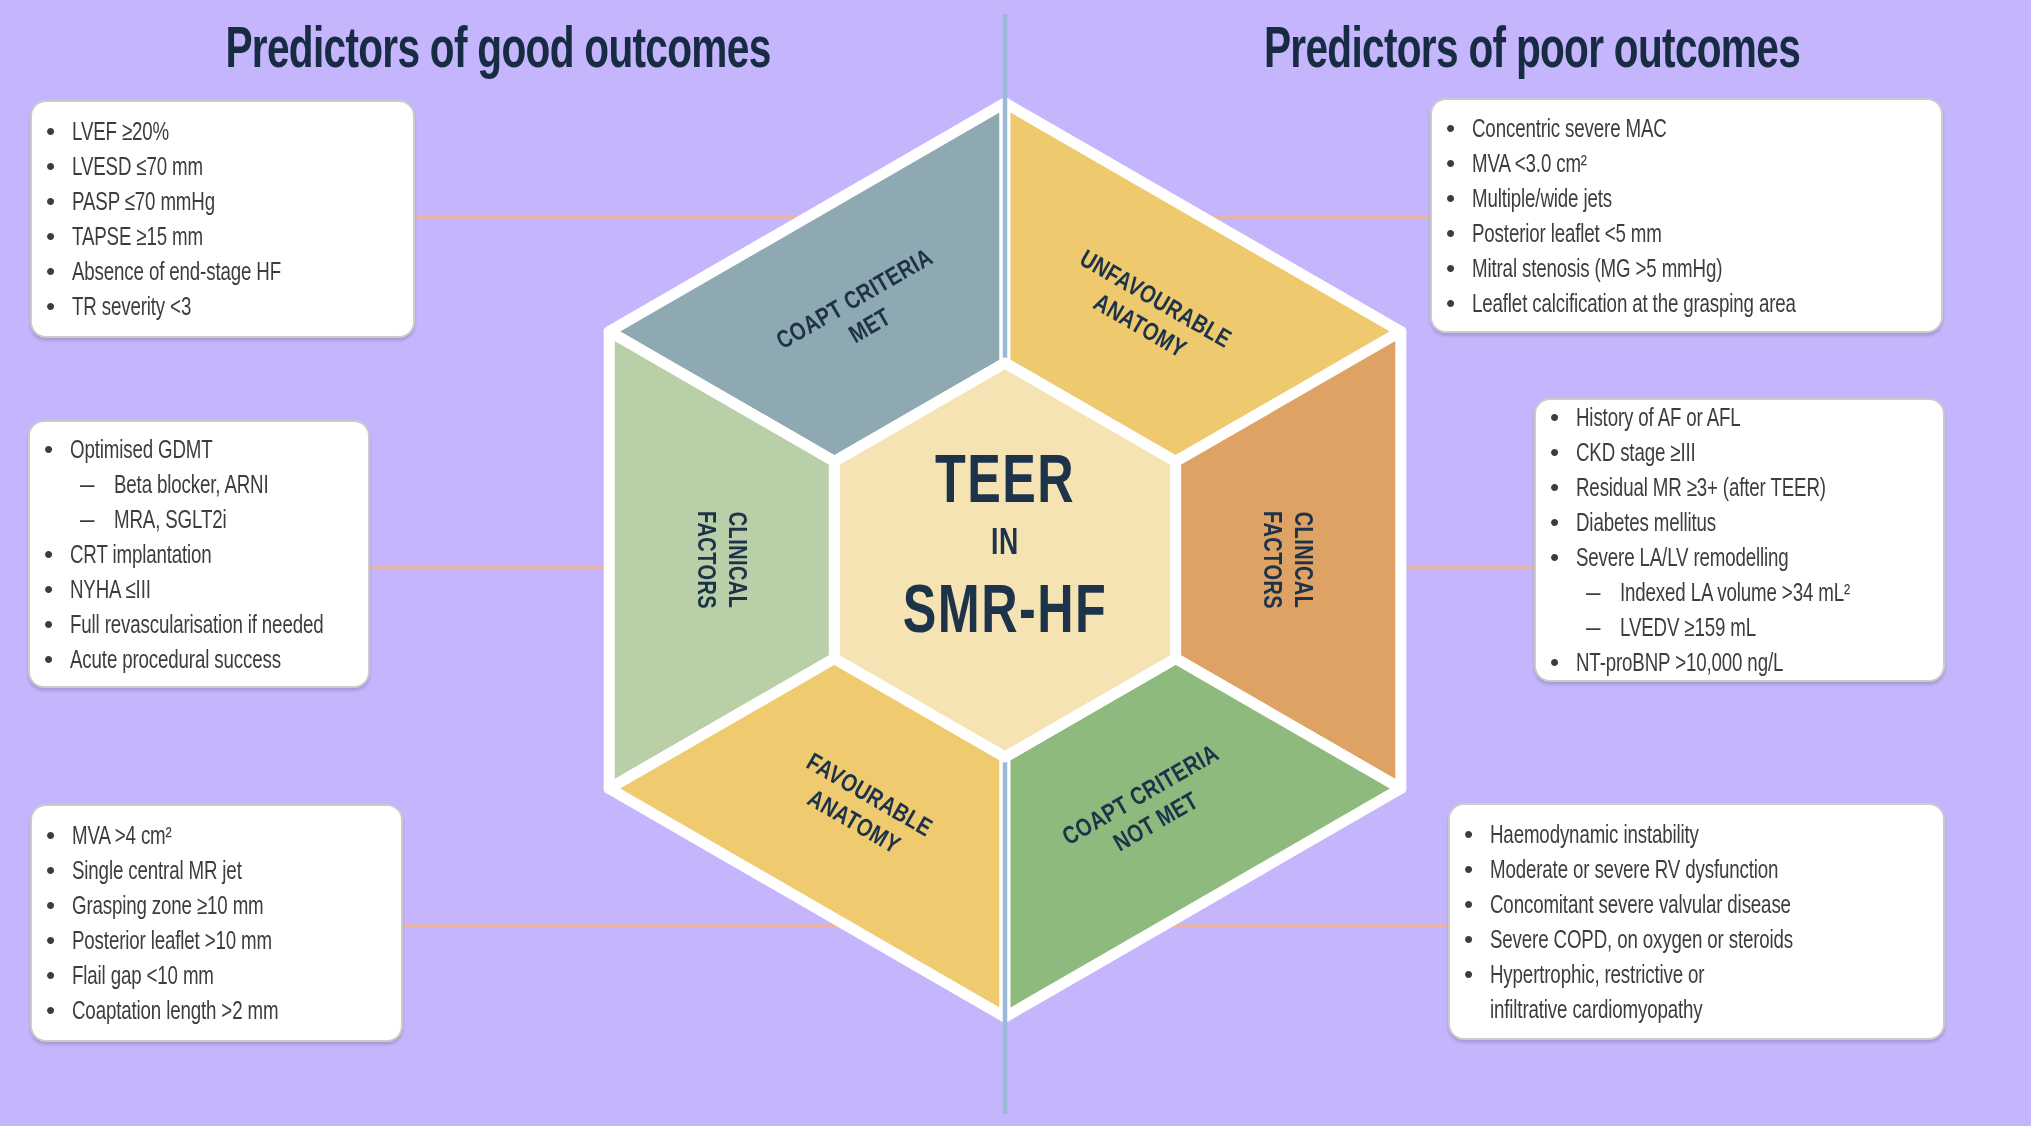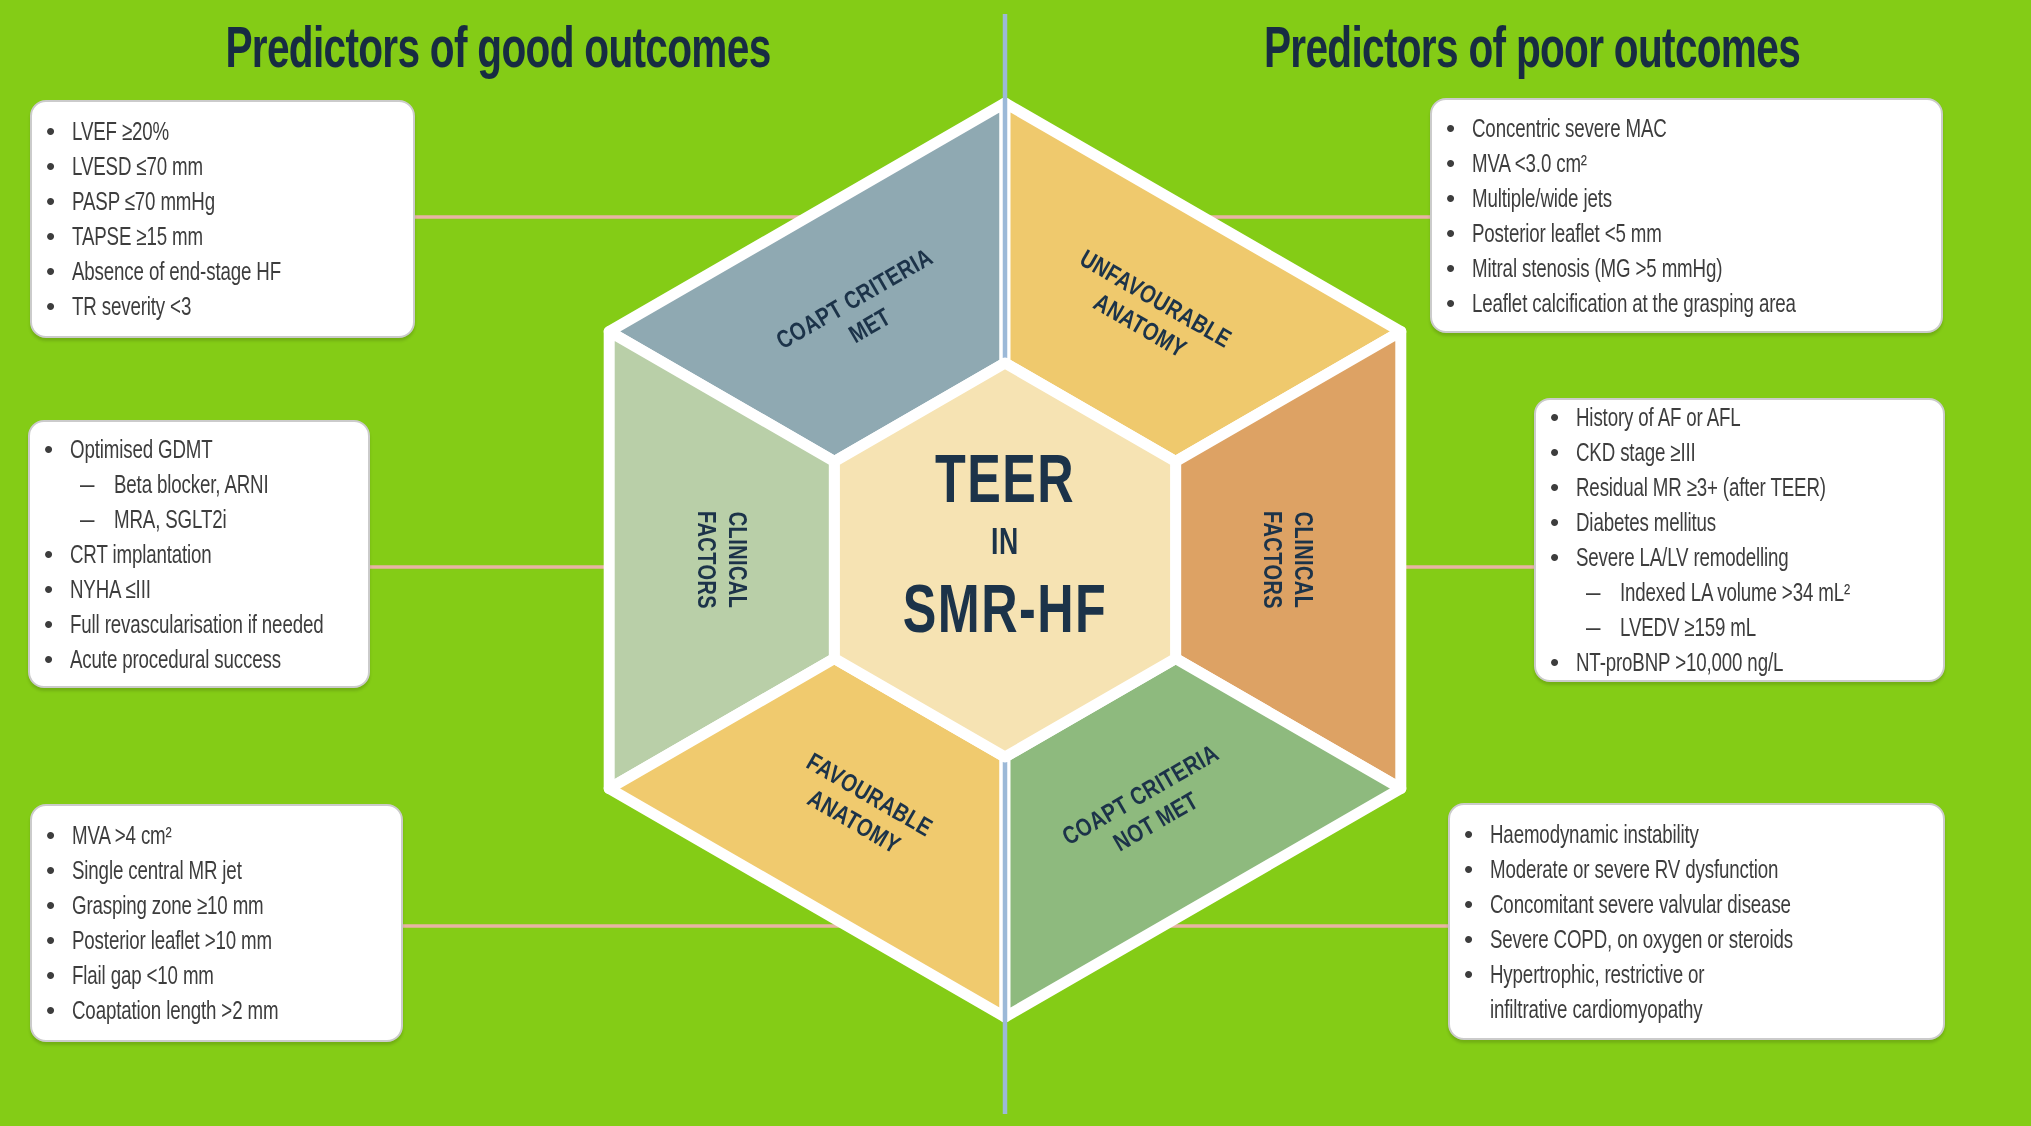--- a/index.html
+++ b/index.html
@@ -1,18 +1,18 @@
 <!DOCTYPE html>
 <html><head>
 <meta charset="utf-8">
 <style>
   html,body { margin:0; padding:0; background:#ffffff; }
   .stage {
     position:relative; width:2031px; height:1126px; overflow:hidden;
-    background:#84cc16; font-family:"Liberation Sans", sans-serif;
+    background:#c4b5fd; font-family:"Liberation Sans", sans-serif;
   }
   .layer-svg { position:absolute; left:0; top:0; }
 
   
   .title {
     position:absolute; top:14px; width:1000px; text-align:center;
     font-size:58px; line-height:66px; font-weight:bold; color:#172c42;
     letter-spacing:-1px; white-space:nowrap;
     transform:scaleX(0.70); transform-origin:center;
   }

